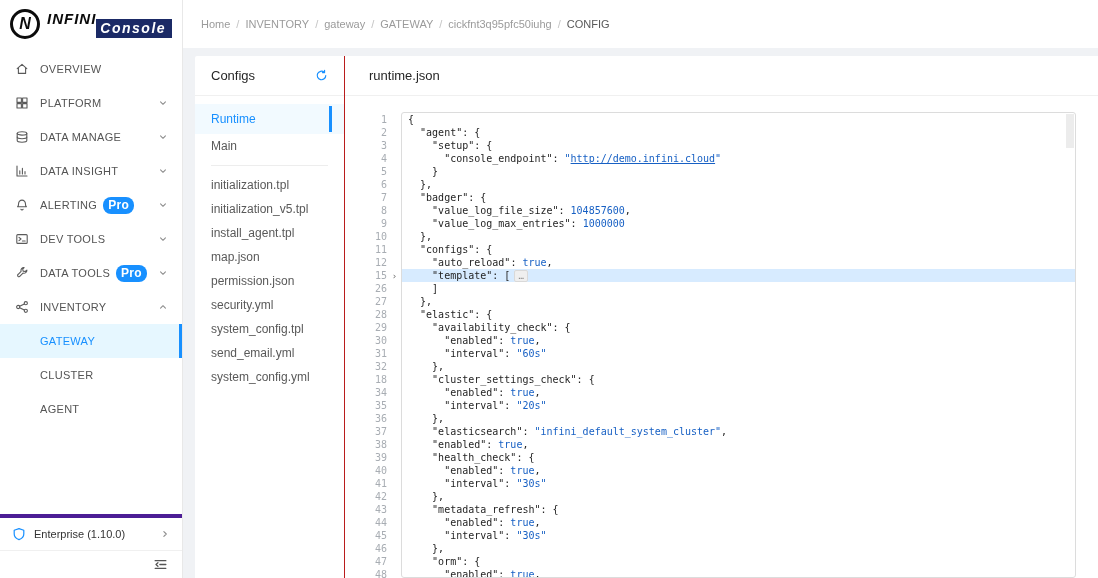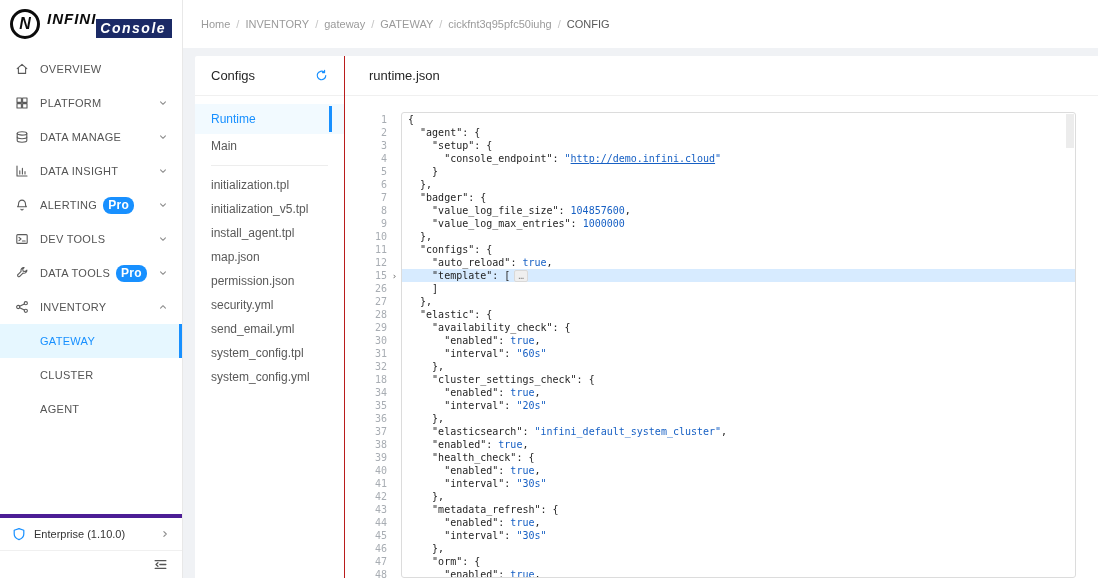--- a/index.html
+++ b/index.html
@@ -313,24 +313,24 @@
             <div class="cfg-item">
               <span>map.json</span>
             </div>
             <div class="cfg-item">
               <span>permission.json</span>
             </div>
             <div class="cfg-item">
               <span>security.yml</span>
             </div>
             <div class="cfg-item">
+              <span>system_config.tpl</span>
+            </div>
+            <div class="cfg-item">
               <span>send_email.yml</span>
-            </div>
-            <div class="cfg-item">
-              <span>system_config.tpl</span>
             </div>
             <div class="cfg-item">
               <span>system_config.yml</span>
             </div>
           </div>
       </section>
 
       <section class="editor-panel">
         <header class="editor-header">
           <span>runtime.json</span>

